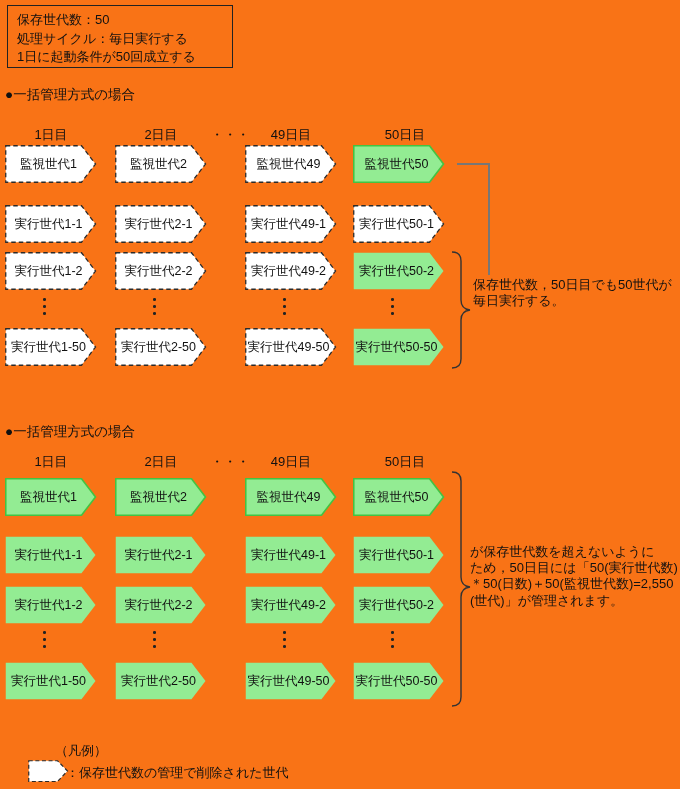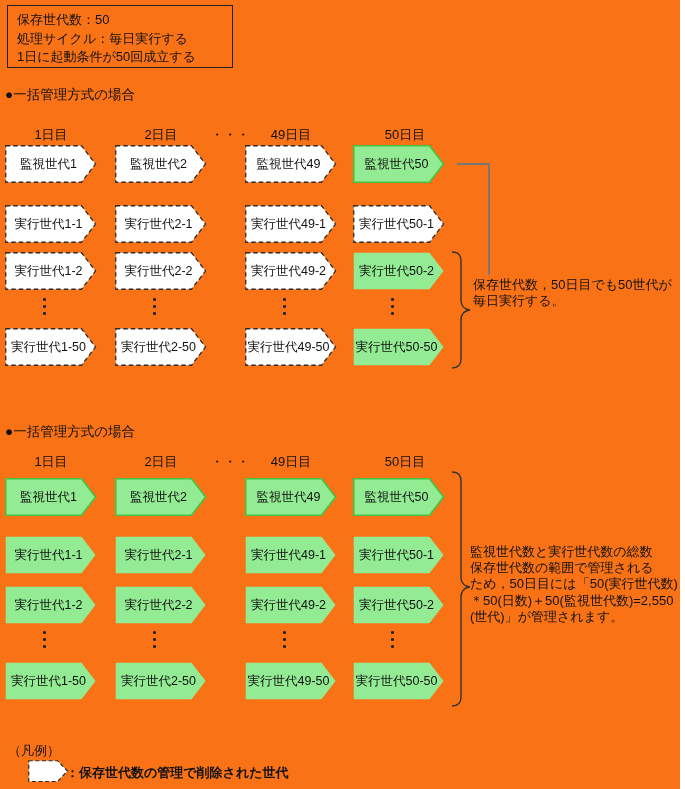--- a/index.html
+++ b/index.html
@@ -12,22 +12,22 @@
   .sec-heading{font-size:13.5px;white-space:nowrap;}
   .day-header{width:84px;text-align:center;font-size:13px;white-space:nowrap;}
   .cell{width:92px;height:38px;}
   .cell svg{position:absolute;left:0;top:0;}
   .box-label{position:absolute;left:0;top:0;width:87px;height:38px;display:flex;
              align-items:center;justify-content:center;font-size:12.5px;white-space:nowrap;}
   .vdots{display:flex;flex-direction:column;justify-content:space-between;height:17px;width:3px;}
   .vdots i{display:block;width:2.7px;height:2.7px;background:#222;border-radius:50%;}
   .ann-line{font-size:13px;height:16.2px;line-height:16.2px;white-space:nowrap;}
   .conn{background:#777777;}
-  .legend-title{font-size:13px;white-space:nowrap;}
-  .legend-label{font-size:13px;white-space:nowrap;font-weight:bold;}
+  .legend-title{font-size:13px;white-space:nowrap;margin-left:47px;}
+  .legend-label{font-size:13px;white-space:nowrap;}
 </style>
 </head>
 <body>
 
 <div class="canvas">
 
   <div class="abs info-box">
     <div class="info-line">保存世代数：50</div>
     <div class="info-line">処理サイクル：毎日実行する</div>
     <div class="info-line">1日に起動条件が50回成立する</div>
@@ -292,22 +292,21 @@
 
   <svg class="abs" style="left:450px;top:471px;" width="24" height="238">
     <path d="M2,1 Q11,1 11,10 L11,106 Q11,115 20,116 Q11,117 11,126 L11,226 Q11,235 2,235" fill="none" stroke="#333333" stroke-width="1.4"></path>
   </svg>
 
   <div id="ann0" class="abs" style="left:473px;top:277px;">
       <div class="ann-line">保存世代数，50日目でも50世代が</div>
       <div class="ann-line">毎日実行する。</div>
     </div>
   <div id="ann1" class="abs" style="left:470px;top:544px;">
-      <div class="ann-line">監視世代数と実行世代数の総数</div>
-      <div class="ann-line">保存世代数の範囲で管理される</div>
+      <div class="ann-line">が保存世代数を超えないように</div>
       <div class="ann-line">ため，50日目には「50(実行世代数)</div>
       <div class="ann-line">＊50(日数)＋50(監視世代数)=2,550</div>
       <div class="ann-line">(世代)」が管理されます。</div>
     </div>
 
   <div class="abs legend-title" style="left:8px;top:742px;">（凡例）</div>
   <svg class="abs" style="left:28px;top:760px;" width="41" height="23">
     <path d="M0.75,0.75 L29.5,0.75 L39.5,11 L29.5,21.5 L0.75,21.5 Z" fill="#ffffff" stroke="#2b2b2b" stroke-width="1.2" stroke-dasharray="4 2.6"></path>
   </svg>
   <div class="abs legend-label" style="left:66px;top:764px;">：保存世代数の管理で削除された世代</div>

